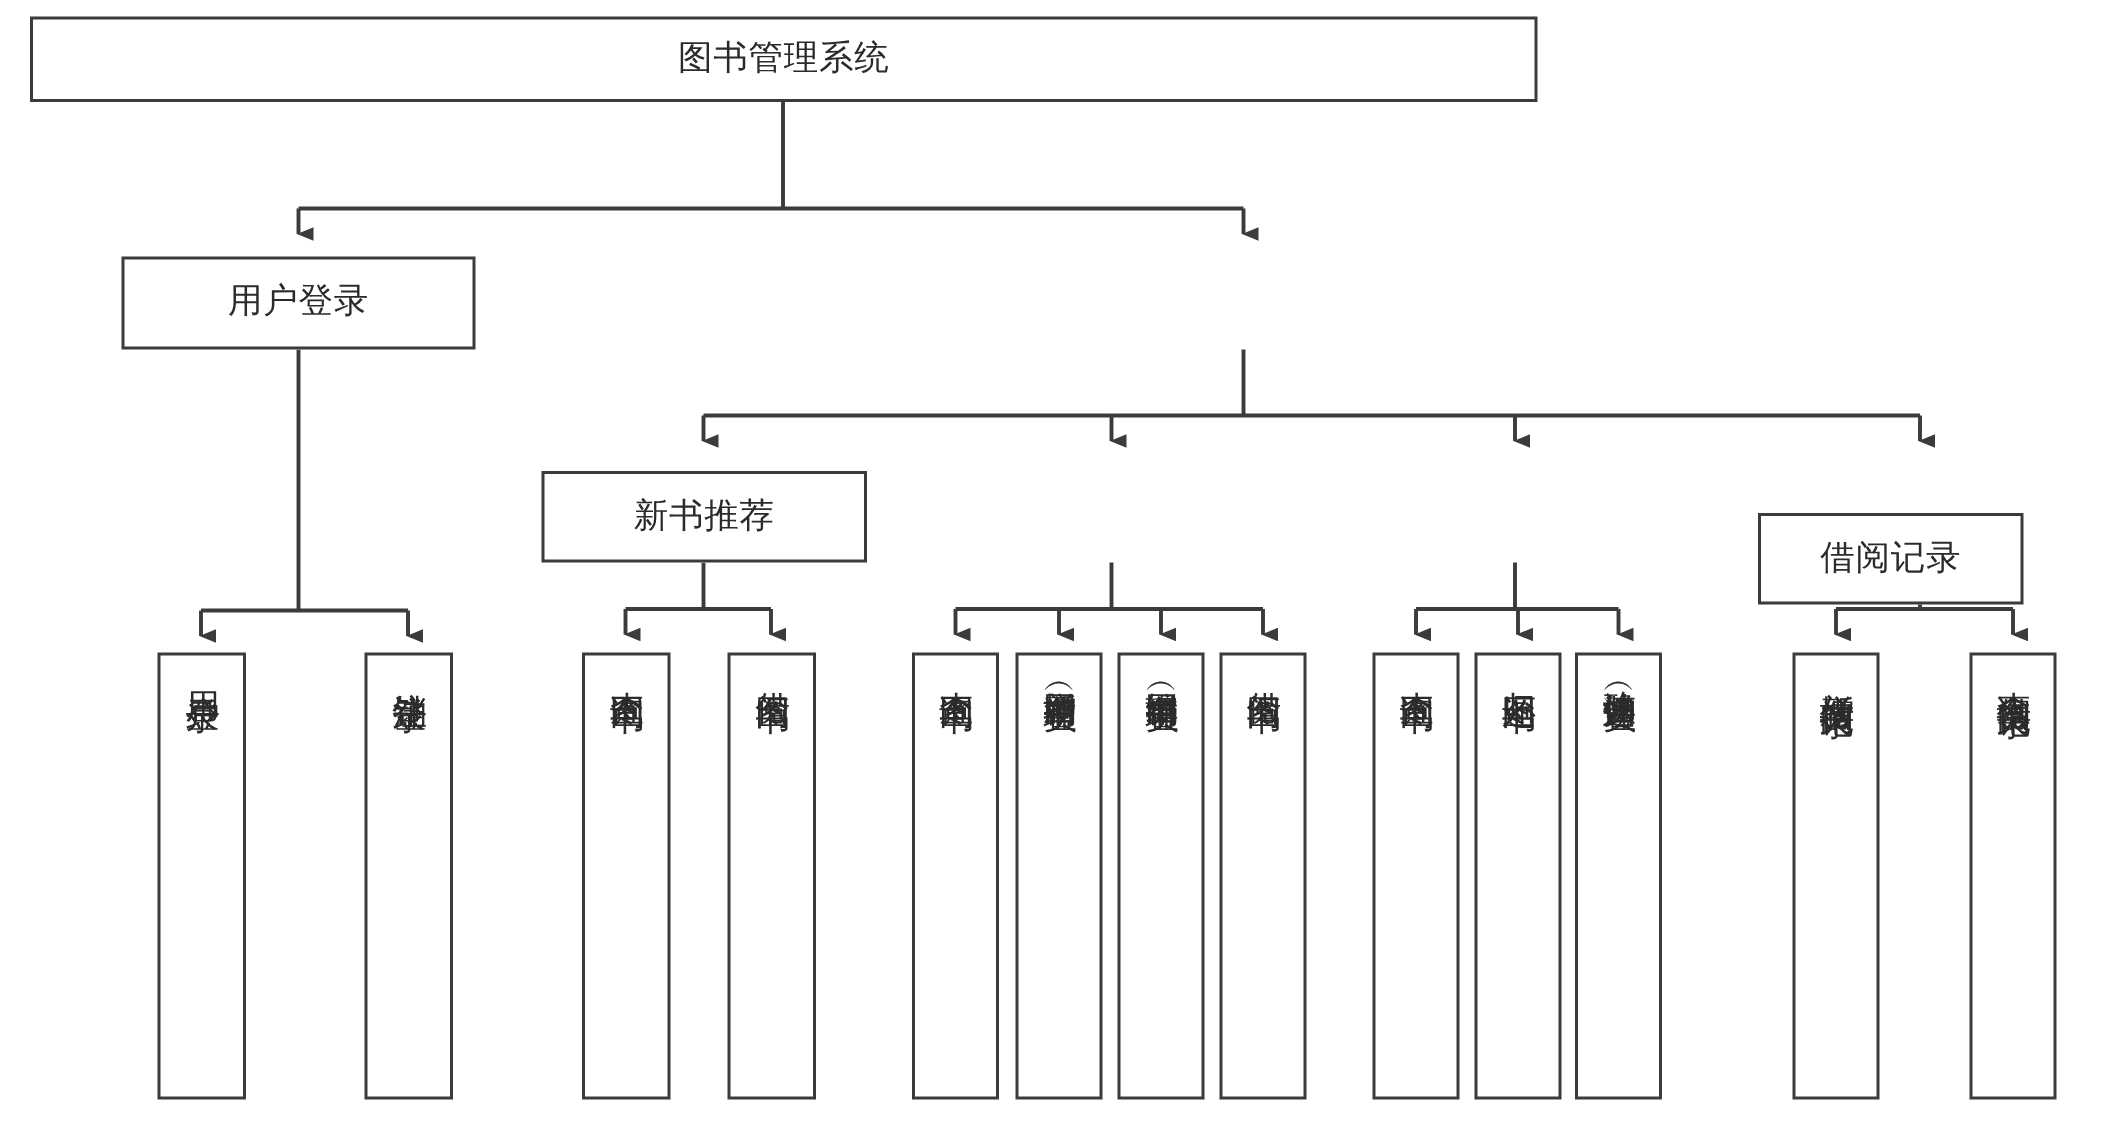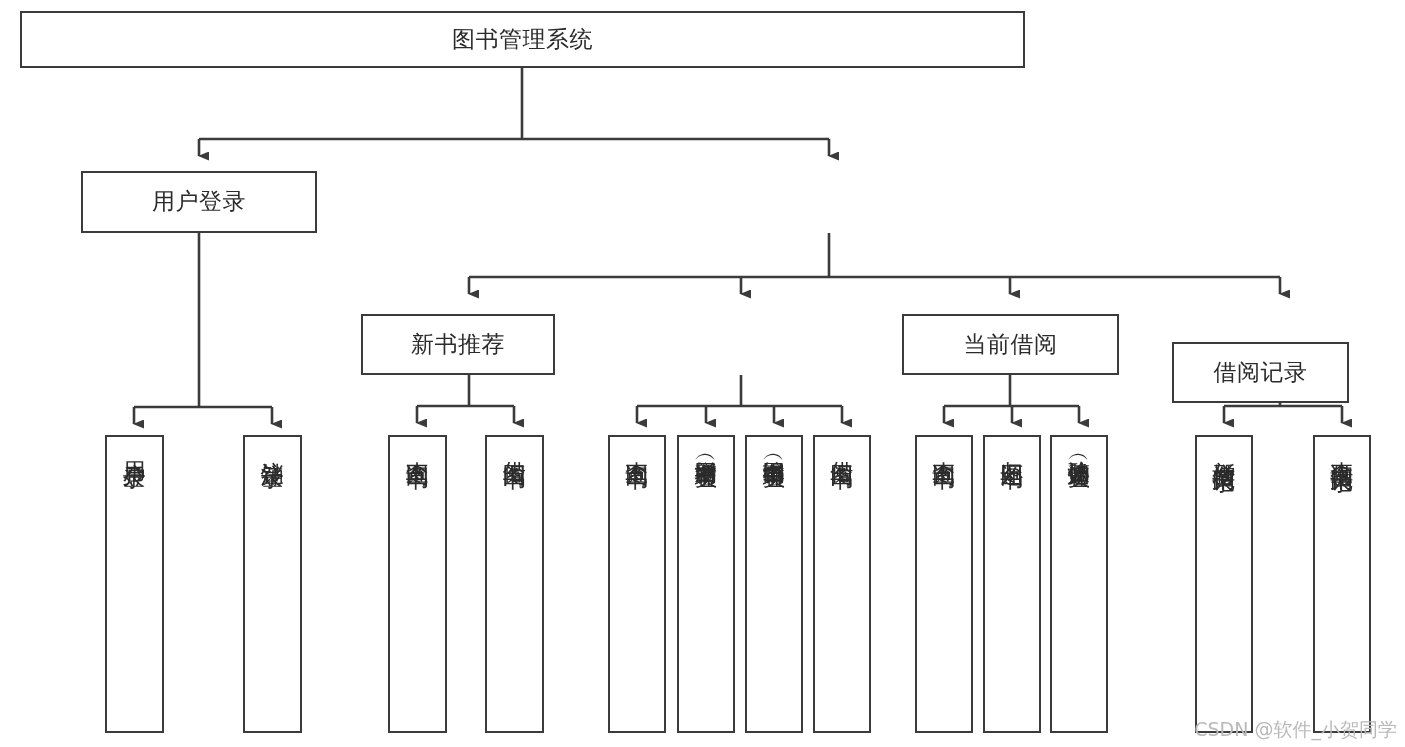--- a/index.html
+++ b/index.html
@@ -128,25 +128,22 @@
   </svg>
 
   <div class="node horizontal root" style="left: 20px; top: 11px; width: 1005px; height: 57px;">
     <span class="node-label">图书管理系统</span>
   </div>
 
   <div class="node horizontal" style="left: 81px; top: 171px; width: 236px; height: 62px;">
     <span class="node-label">用户登录</span>
   </div>
 
-  <div class="node horizontal" style="left: 361px; top: 314px; width: 194px; height: 61px;">
+  <div class="node horizontal" style="left: 361px; top: 314px; width: 217px; height: 61px;">
     <span class="node-label">新书推荐</span>
-  </div>
-  <div class="node horizontal" style="left: 902px; top: 314px; width: 217px; height: 61px;">
-    <span class="node-label">当前借阅</span>
   </div>
   <div class="node horizontal" style="left: 1172px; top: 314px; width: 177px; height: 61px; margin-top: 28px;">
     <span class="node-label">借阅记录</span>
   </div>
 
   <div class="node vertical" style="left: 105px; top: 435px; width: 59px; height: 298px;">
     <span class="node-label">用户登录</span>
   </div>
   <div class="node vertical" style="left: 243px; top: 435px; width: 59px; height: 298px;">
     <span class="node-label">注销登录</span>
@@ -182,14 +179,13 @@
     <span class="node-label">确认归还（管理员）</span>
   </div>
 
   <div class="node vertical" style="left: 1195px; top: 435px; width: 58px; height: 298px;">
     <span class="node-label">新增借阅记录</span>
   </div>
   <div class="node vertical" style="left: 1313px; top: 435px; width: 58px; height: 298px;">
     <span class="node-label">查询借阅记录</span>
   </div>
 
-  <div class="watermark">CSDN @软件_小贺同学</div>
 </div>
 
 </body></html>

